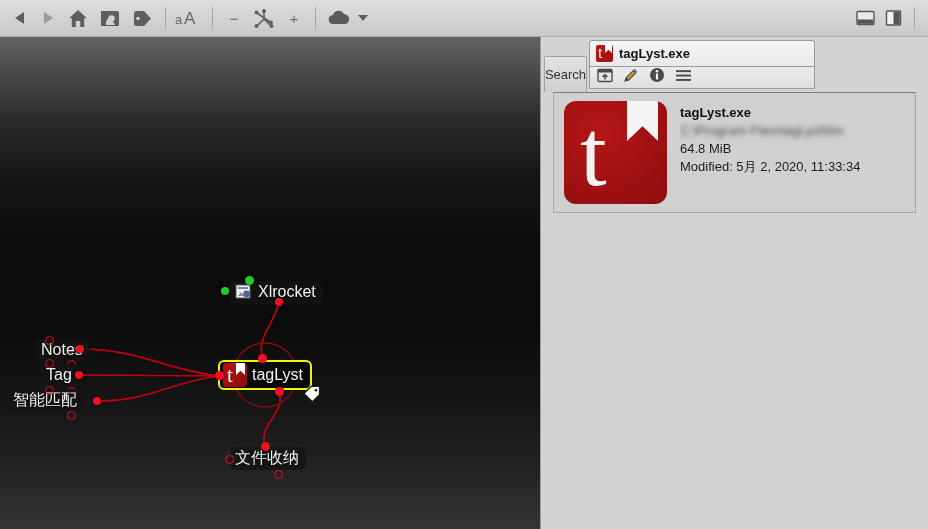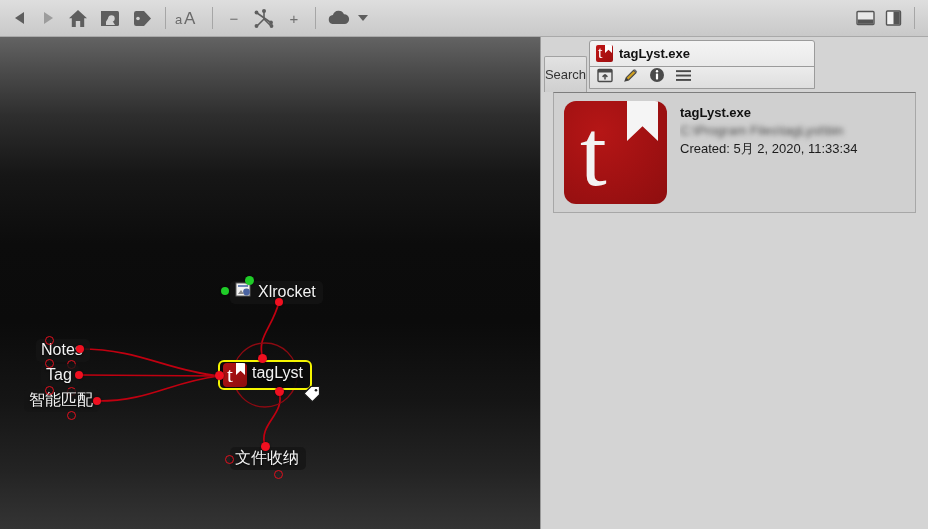--- a/index.html
+++ b/index.html
@@ -108,20 +108,21 @@
         #232323 88%,
         #303030 97%,
         #343434 100%);
     overflow: hidden;
   }
   .canvas svg { position: absolute; left: 0; top: 0; }
 
   .node {
     position: absolute;
     display: flex;
+    align-items: center;
     background: rgba(20,20,20,0.78);
     border-radius: 5px;
     padding: 1px 7px 2px 5px;
     box-sizing: border-box;
     white-space: nowrap;
   }
   .node-label {
     color: #f2f2f2;
     font-family: "Liberation Sans", sans-serif;
     font-size: 16px;
@@ -470,21 +471,21 @@
       <span class="dot ring-red" style="left:67px; top:323px; width:7px; height:7px;"></span>
       <span class="dot filled-red" style="left:76px; top:308px; width:8px; height:8px;"></span>
 
       <div class="node" style="left:41px; top:327px;">
         <span class="node-label">Tag</span>
       </div>
       <span class="dot ring-red" style="left:45px; top:322px; width:7px; height:7px;"></span>
       <span class="dot ring-red" style="left:67px; top:350px; width:7px; height:7px;"></span>
       <span class="dot filled-red" style="left:75px; top:334px; width:8px; height:8px;"></span>
 
-      <div class="node" style="left:24px; top:352px;">
+      <div class="node" style="left:8px; top:352px;">
         <span class="node-label">智能匹配</span>
       </div>
       <span class="dot ring-red" style="left:45px; top:349px; width:7px; height:7px;"></span>
       <span class="dot ring-red" style="left:67px; top:374px; width:7px; height:7px;"></span>
       <span class="dot filled-red" style="left:93px; top:360px; width:8px; height:8px;"></span>
 
       <div class="node selected" style="left:218px; top:323px;">
         <span class="app-badge">
           <span class="t">t</span>
           <span class="ribbon"></span>
@@ -570,19 +571,20 @@
         <div class="info-card">
 
           <div class="big-badge">
             <span class="t">t</span>
             <span class="ribbon"></span>
           </div>
 
           <div class="meta">
             <div class="name">tagLyst.exe</div>
             <div class="line redacted">C:\Program Files\tagLyst\bin</div>
-            <div class="line">Created: 5月 2, 2020, 11:33:34</div>
+            <div class="line">64.8 MiB</div>
+            <div class="line">Modified: 5月 2, 2020, 11:33:34</div>
           </div>
         </div>
       </div>
     </div>
   </div>
 </div>
 
 </body></html>

